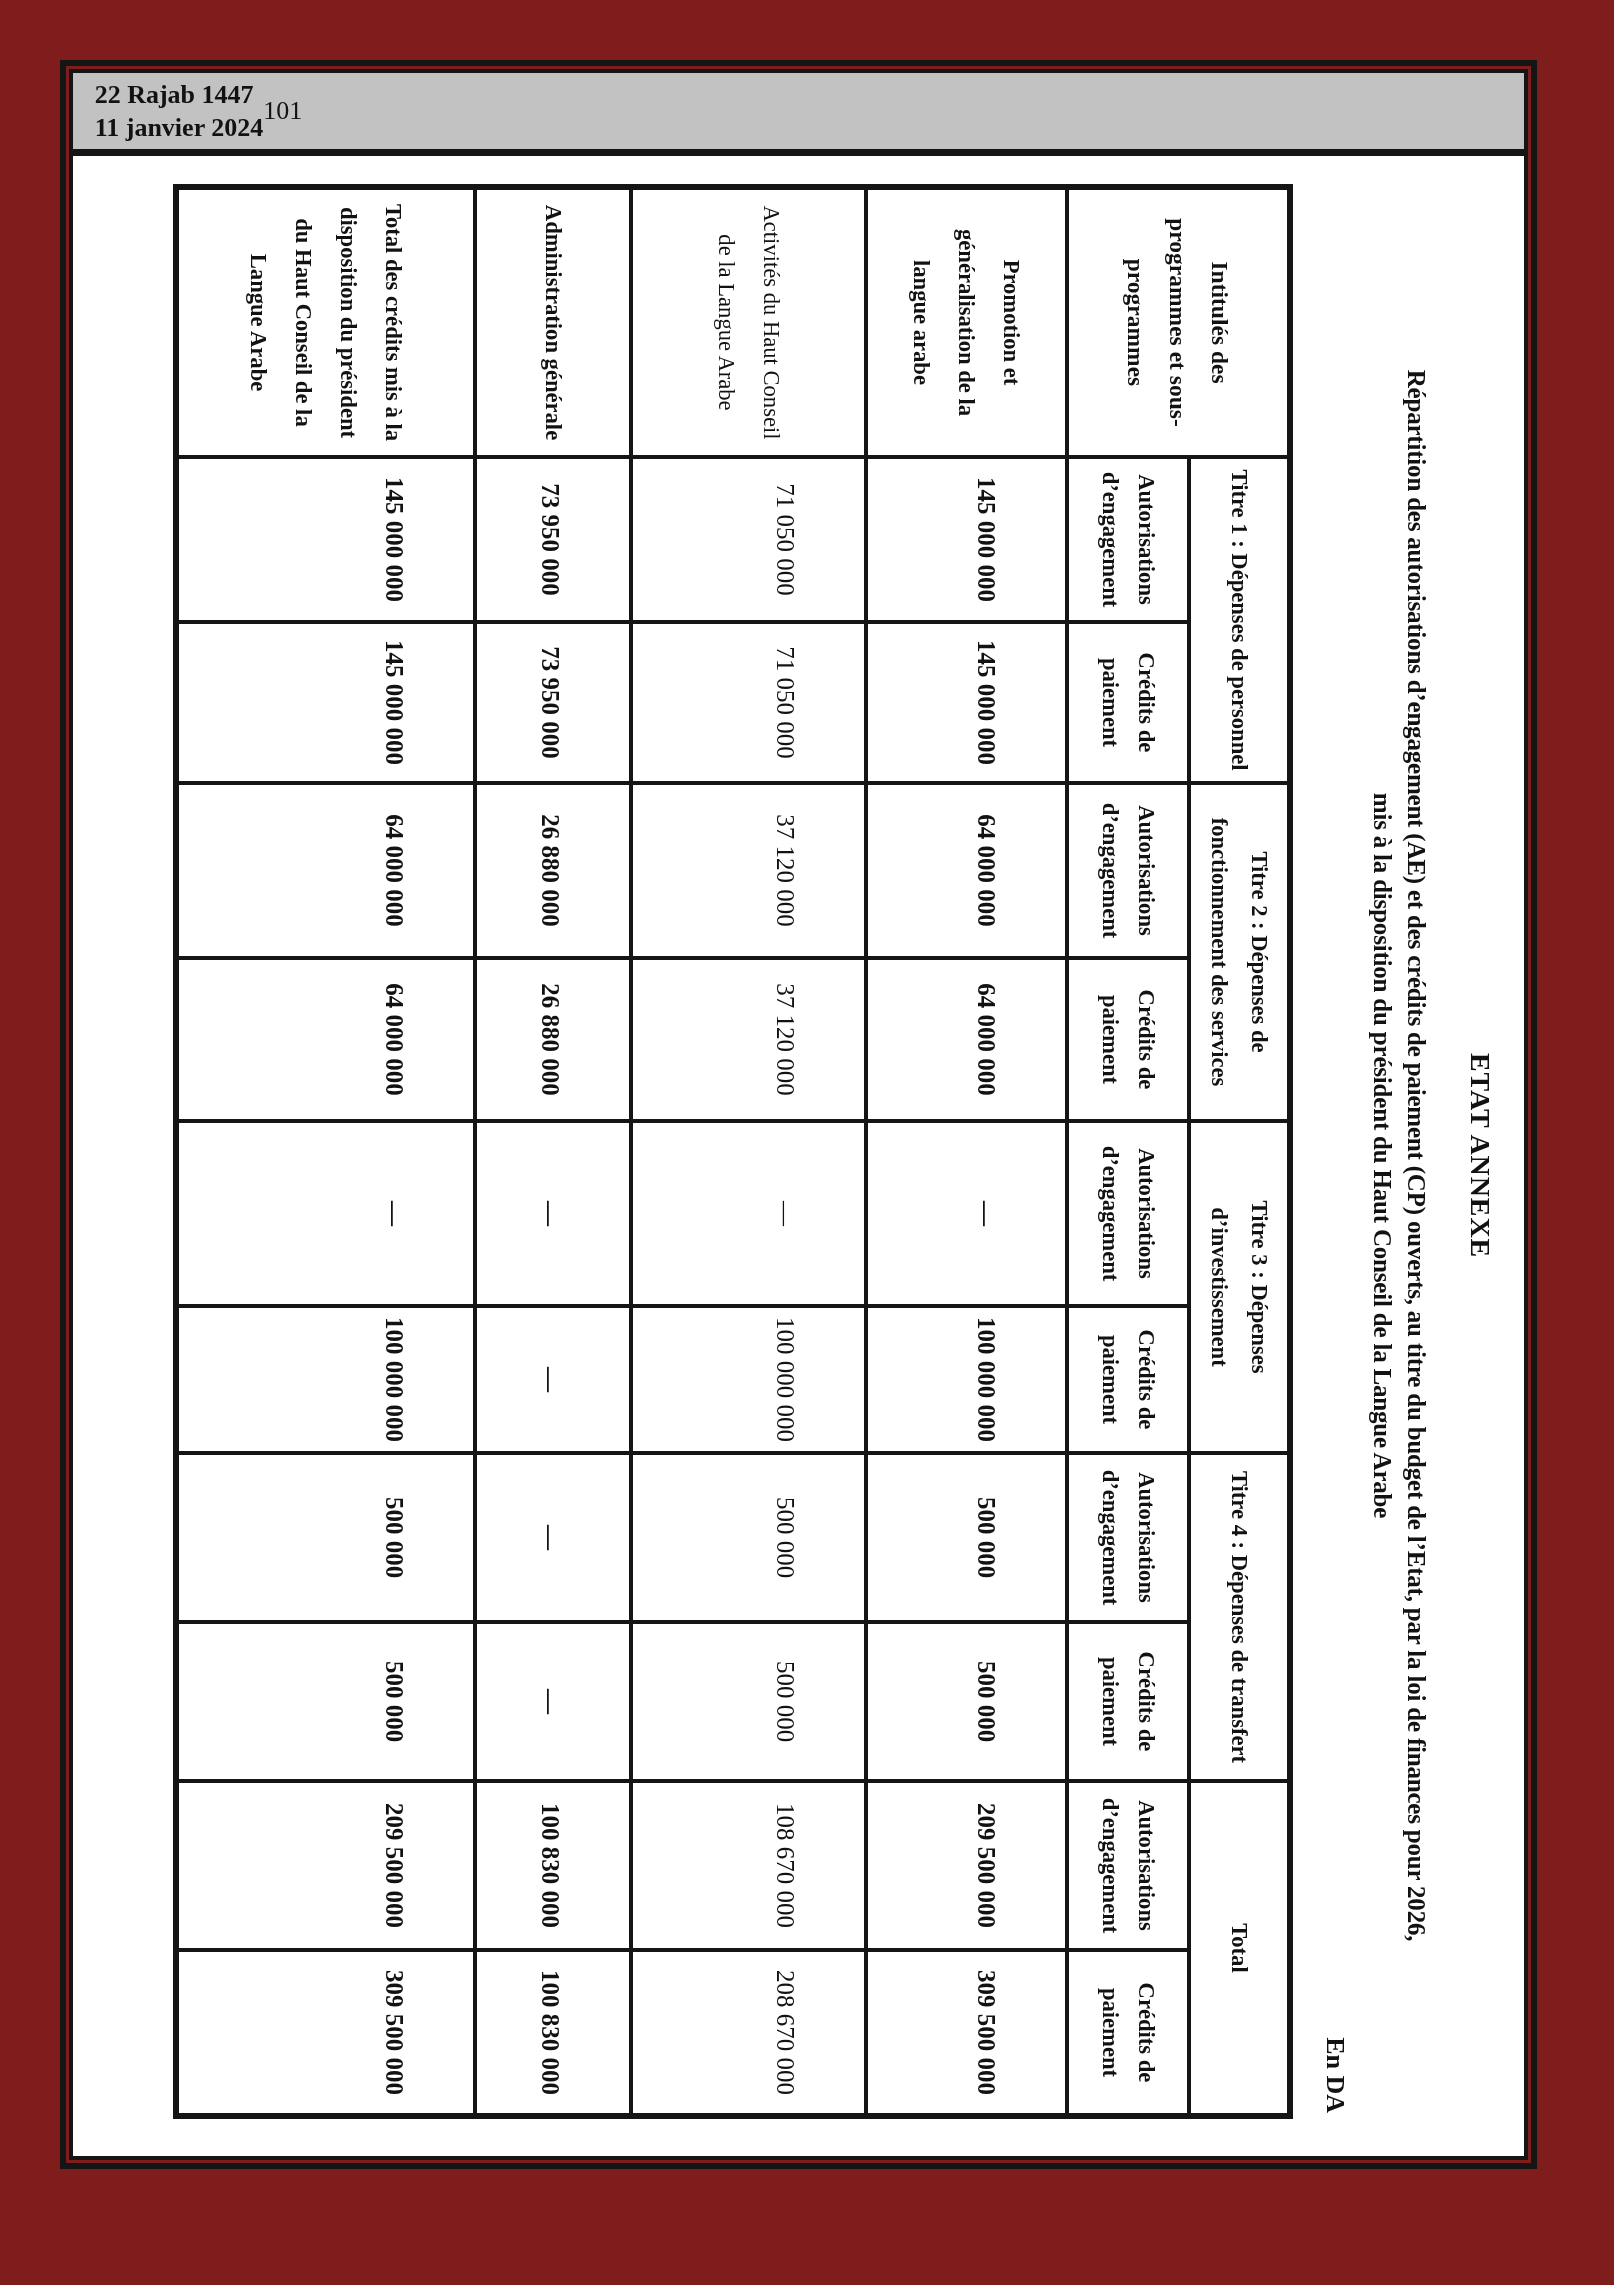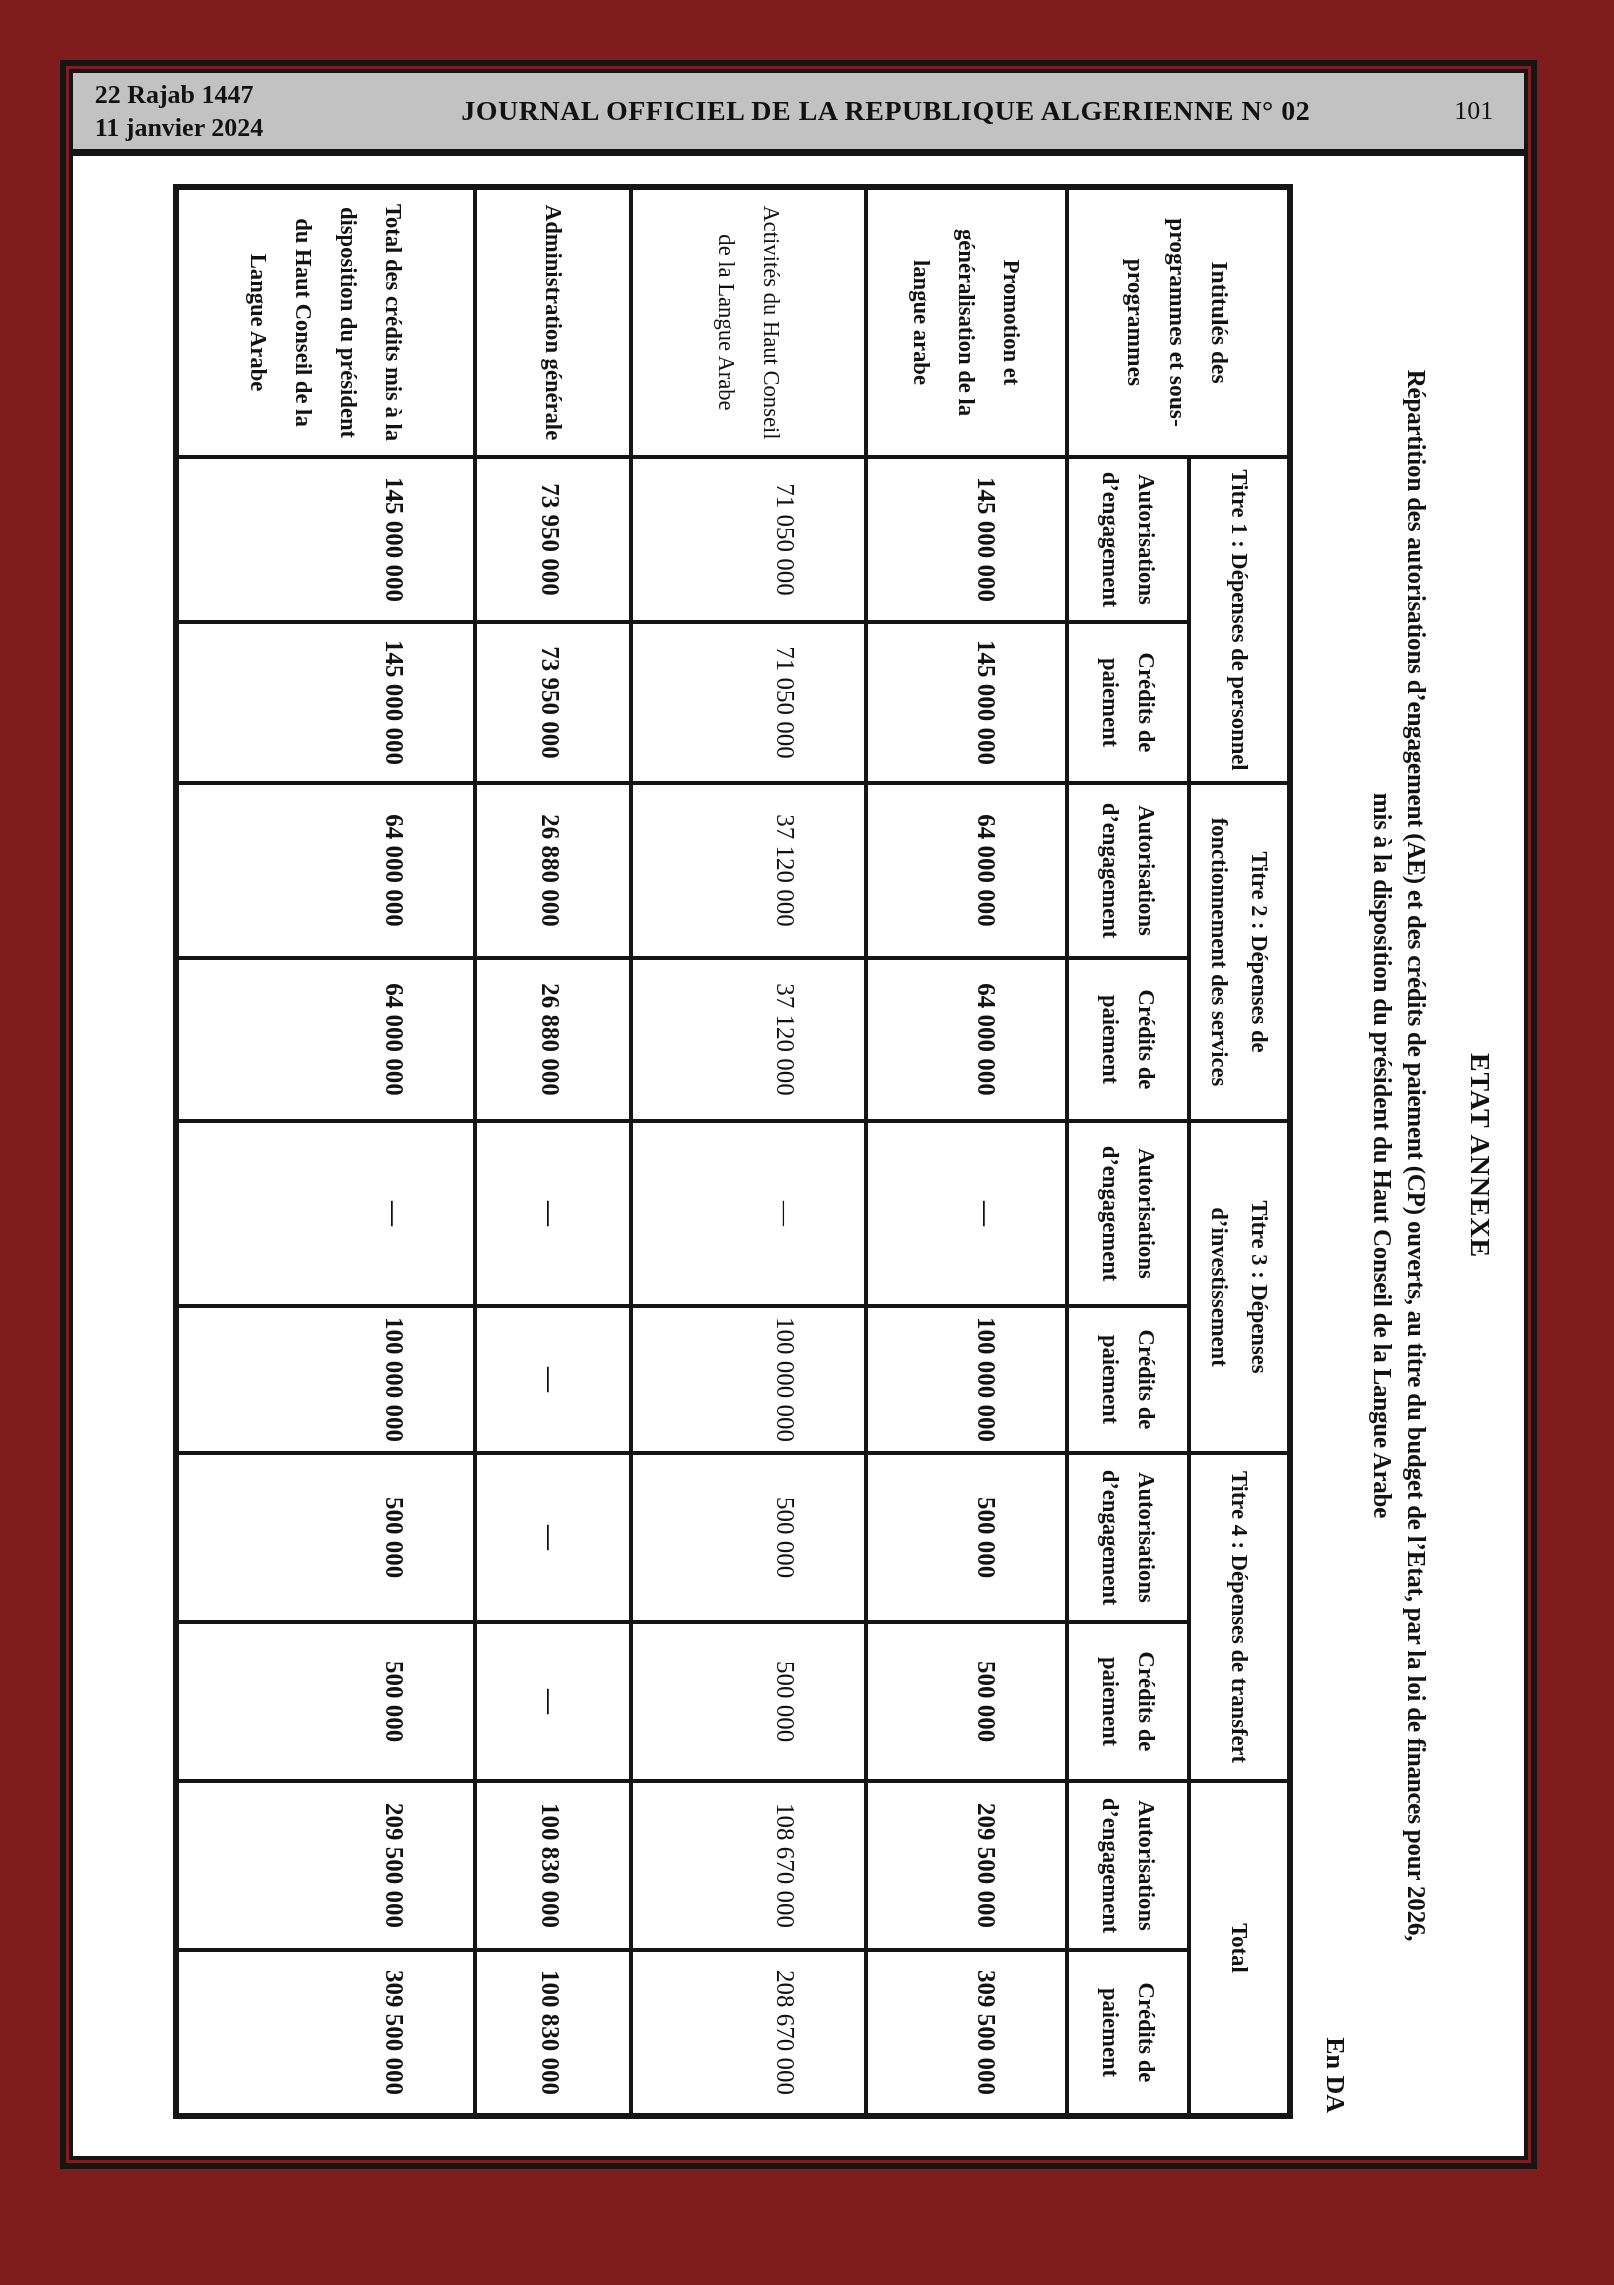--- a/index.html
+++ b/index.html
@@ -96,21 +96,20 @@
 
 <div class="page">
   <div class="frame-outer">
     <div class="frame-inner">
 
       <div class="masthead">
         <div class="dates">
           <div>22 Rajab 1447</div>
           <div>11 janvier 2024</div>
         </div>
-        <div class="journal-title">JOURNAL OFFICIEL DE LA REPUBLIQUE ALGERIENNE N° 02</div>
         <div class="page-number">101</div>
       </div>
 
     </div>
   </div>
 
   <div class="landscape">
     <div class="annex-heading">ETAT ANNEXE</div>
     <div class="annex-sub">
       <div>Répartition des autorisations d’engagement (AE) et des crédits de paiement (CP) ouverts, au titre du budget de l’Etat, par la loi de finances pour 2026,</div>

